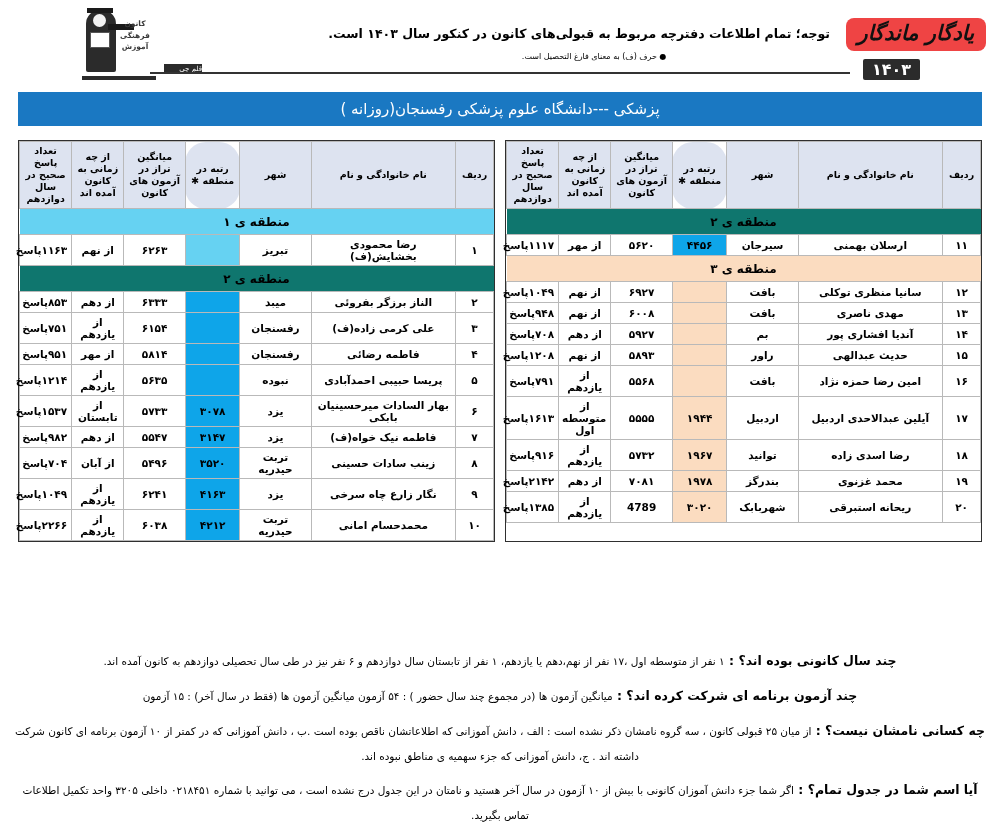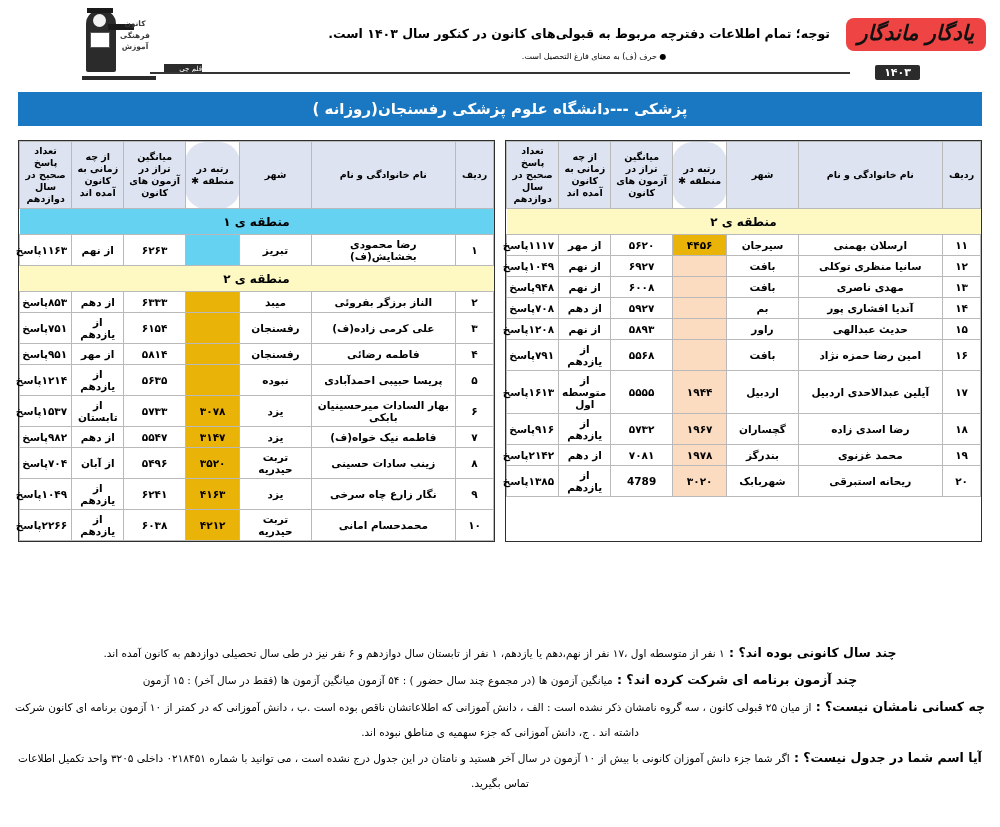--- a/index.html
+++ b/index.html
@@ -153,37 +153,37 @@
     font-style: italic;
     color: #111;
     white-space: nowrap;
   }
   .logo-right .yadegar-year {
     position: absolute;
     right: 68px;
     bottom: -2px;
     background: #2b2b2b;
     color: #ffffff;
-    font-size: 11px;
+    font-size: 16px;
     padding: 1px 9px;
     border-radius: 2px;
     font-weight: bold;
   }
 
   
   .title-bar {
     position: absolute;
     left: 18px;
     right: 18px;
     top: 92px;
     height: 34px;
     background: #1a78c2;
     color: #ffffff;
     font-size: 15px;
-    font-weight: bold;
+    font-weight: normal;
     display: flex;
     align-items: center;
     justify-content: center;
     letter-spacing: 0;
   }
 
   
   .tables-area {
     position: absolute;
     left: 18px;
@@ -241,39 +241,40 @@
 
   tr.region-row td {
     font-weight: bold;
     font-size: 12px;
     height: 26px;
     text-align: center;
     border-left: none;
     border-right: none;
   }
   .region-1 { background: #66d2f2; }
-  .region-2 { background: #fef9c3; }
+  .region-2 { background: #0f766e; }
   .region-3 { background: #fbdcc0; }
   .rank-tint-1 { background: #66d2f2; }
-  .rank-tint-2 { background: #eab308; }
+  .rank-tint-2 { background: #0ea5e9; }
   .rank-tint-3 { background: #fbdcc0; }
 
   
   .notes {
     position: absolute;
     left: 10px;
     right: 10px;
     top: 640px;
     direction: rtl;
     text-align: center;
   }
   .note-line {
     font-size: 11px;
     line-height: 26px;
     white-space: nowrap;
+    margin-top: 8px;
   }
   .note-line.wrap {
     white-space: normal;
     line-height: 25px;
   }
   .note-q {
     font-weight: bold;
     font-size: 12.5px;
   }
   .note-a {
@@ -331,20 +332,23 @@
           </tr>
           <tr>
             <td class="c-radif">۱۱</td>
             <td class="c-name">ارسلان بهمنی</td>
             <td class="c-city">سیرجان</td>
             <td class="c-rank rank-tint-2">۴۴۵۶</td>
             <td class="c-avg">۵۶۲۰</td>
             <td class="c-since">از مهر</td>
             <td class="c-answers">۱۱۱۷پاسخ</td>
           </tr>
+          <tr class="region-row">
+            <td colspan="7" class="region-3">منطقه ی ۳</td>
+          </tr>
           <tr>
             <td class="c-radif">۱۲</td>
             <td class="c-name">سانیا منظری توکلی</td>
             <td class="c-city">بافت</td>
             <td class="c-rank rank-tint-3"></td>
             <td class="c-avg">۶۹۲۷</td>
             <td class="c-since">از نهم</td>
             <td class="c-answers">۱۰۴۹پاسخ</td>
           </tr>
           <tr>
@@ -388,21 +392,21 @@
             <td class="c-name">آیلین عبدالاحدی اردبیل</td>
             <td class="c-city">اردبیل</td>
             <td class="c-rank rank-tint-3">۱۹۴۴</td>
             <td class="c-avg">۵۵۵۵</td>
             <td class="c-since">از متوسطه اول</td>
             <td class="c-answers">۱۶۱۳پاسخ</td>
           </tr>
           <tr>
             <td class="c-radif">۱۸</td>
             <td class="c-name">رضا اسدی زاده</td>
-            <td class="c-city">گچساران</td>
+            <td class="c-city">توانید</td>
             <td class="c-rank rank-tint-3">۱۹۶۷</td>
             <td class="c-avg">۵۷۳۲</td>
             <td class="c-since">از یازدهم</td>
             <td class="c-answers">۹۱۶پاسخ</td>
           </tr>
           <tr>
             <td class="c-radif">۱۹</td>
             <td class="c-name">محمد غزنوی</td>
             <td class="c-city">بندرگز</td>
             <td class="c-rank rank-tint-3">۱۹۷۸</td>
@@ -535,14 +539,14 @@
           </tr>
         </tbody>
     </table>
   </div>
 </div>
 
 <div class="notes" id="notes-root">
     <div class="note-line"><span class="note-q">چند سال کانونی بوده اند؟ : </span><span class="note-a">۱ نفر از متوسطه اول ،۱۷ نفر از نهم،دهم یا یازدهم، ۱ نفر از تابستان سال دوازدهم و ۶ نفر نیز در طی سال تحصیلی دوازدهم به کانون آمده اند.</span></div>
     <div class="note-line"><span class="note-q">چند آزمون برنامه ای شرکت کرده اند؟ : </span><span class="note-a">میانگین آزمون ها (در مجموع چند سال حضور ) : ۵۴ آزمون    میانگین آزمون ها (فقط در سال آخر) : ۱۵ آزمون</span></div>
     <div class="note-line wrap"><span class="note-q">چه کسانی نامشان نیست؟ : </span><span class="note-a">از میان ۲۵ قبولی کانون ، سه گروه نامشان ذکر نشده است : الف ، دانش آموزانی که اطلاعاتشان ناقص بوده است .ب ، دانش آموزانی که در کمتر از ۱۰ آزمون برنامه ای کانون شرکت داشته اند . ج، دانش آموزانی که جزء سهمیه ی مناطق نبوده اند.</span></div>
-    <div class="note-line wrap"><span class="note-q">آیا اسم شما در جدول نیست؟ : </span><span class="note-a">اگر شما جزء دانش آموزان کانونی با بیش از ۱۰ آزمون در سال آخر هستید و نامتان در این جدول درج نشده است ، می توانید با شماره ۰۲۱۸۴۵۱ داخلی ۳۲۰۵ واحد تکمیل اطلاعات تماس بگیرید.</span></div>
+    <div class="note-line wrap"><span class="note-q">آیا اسم شما در جدول تمام؟ : </span><span class="note-a">اگر شما جزء دانش آموزان کانونی با بیش از ۱۰ آزمون در سال آخر هستید و نامتان در این جدول درج نشده است ، می توانید با شماره ۰۲۱۸۴۵۱ داخلی ۳۲۰۵ واحد تکمیل اطلاعات تماس بگیرید.</span></div>
   </div>
 
 </body></html>

